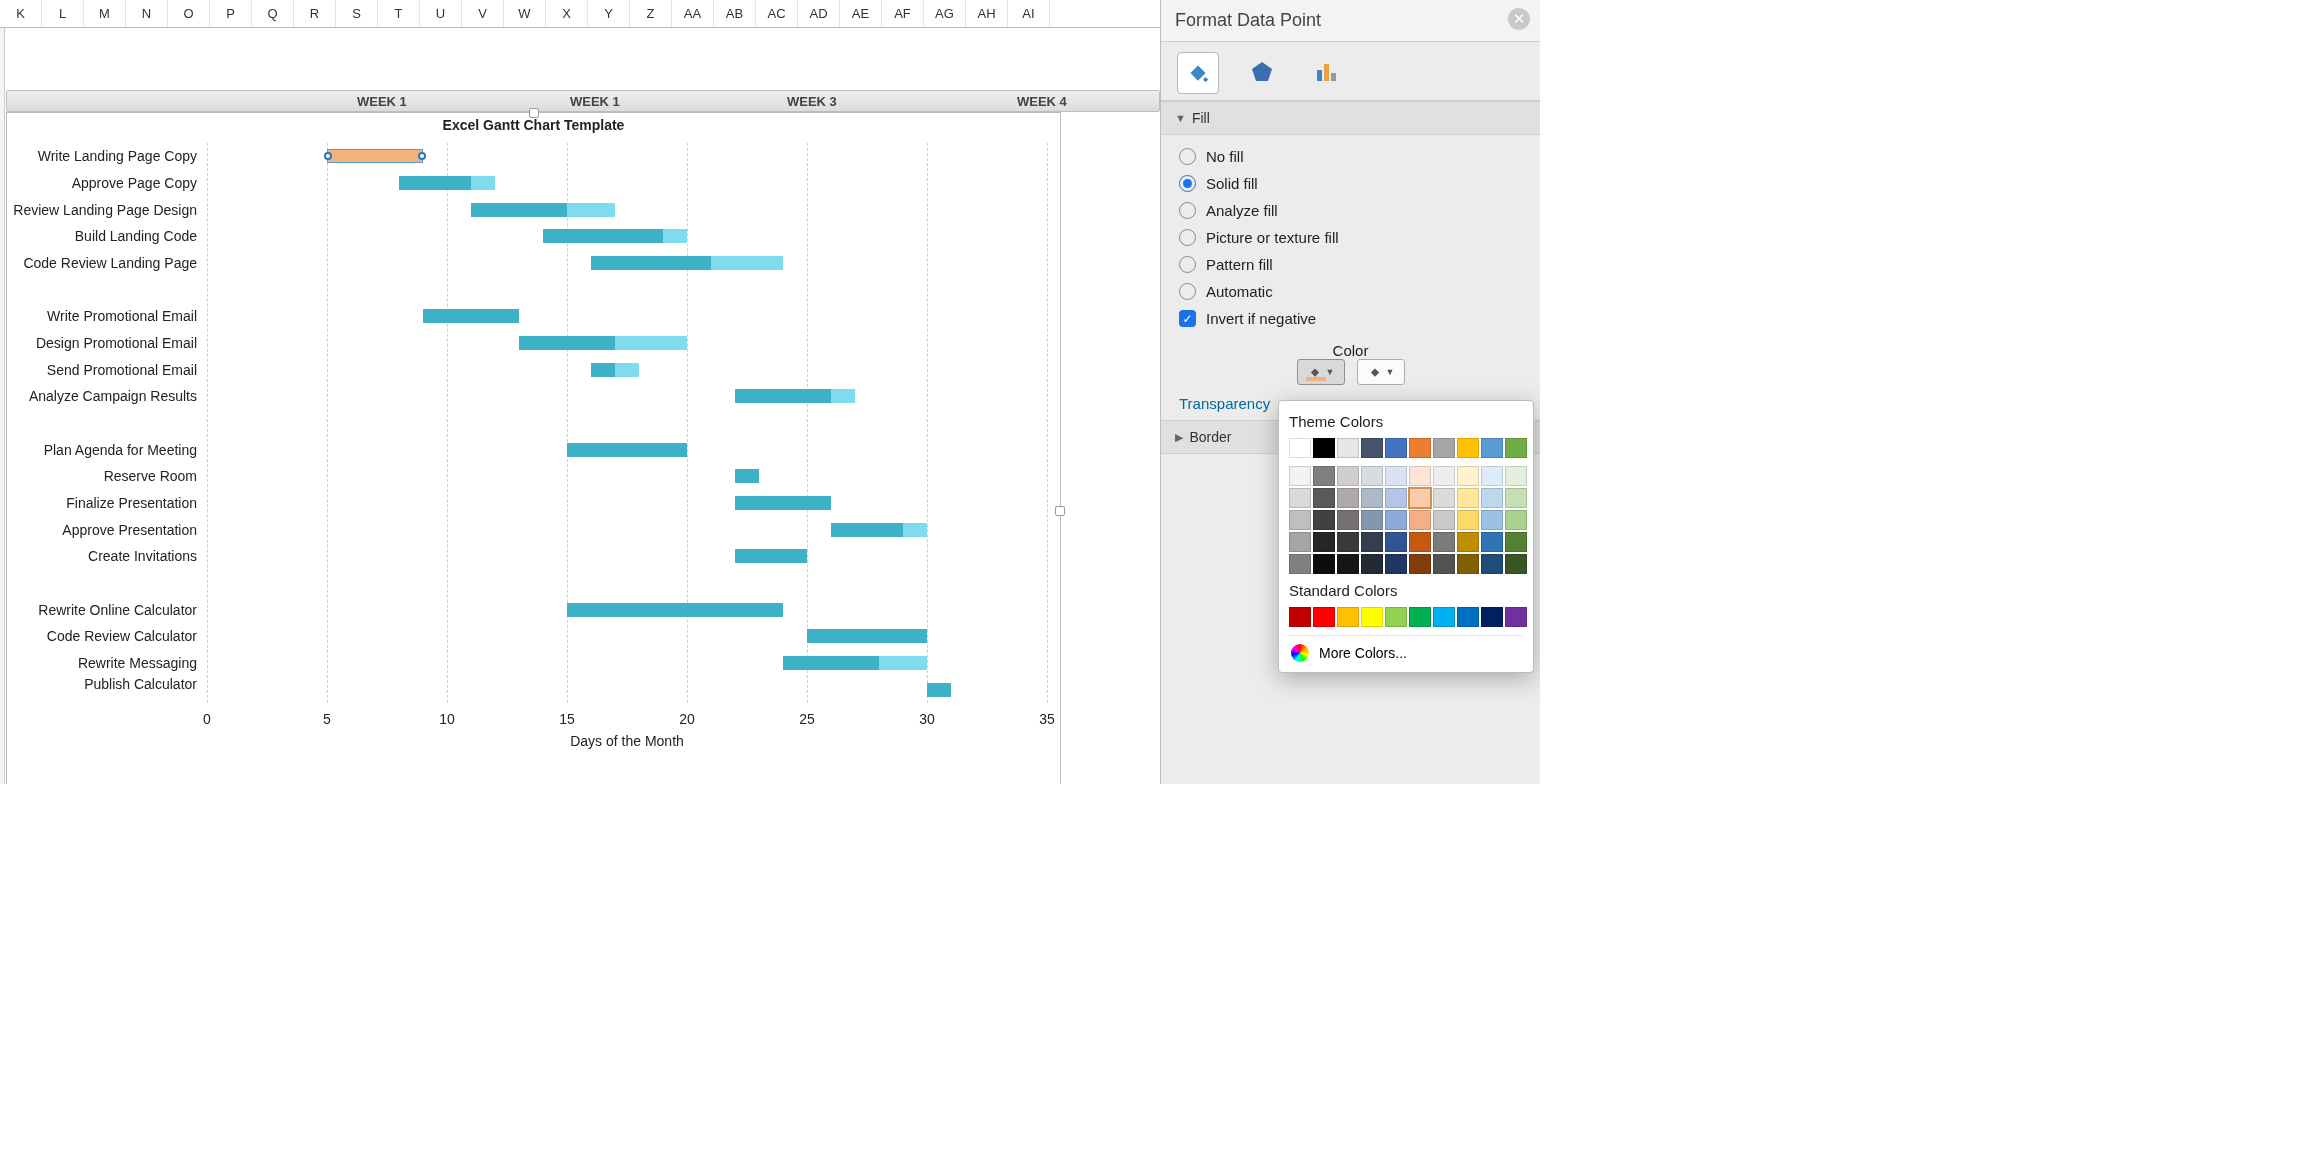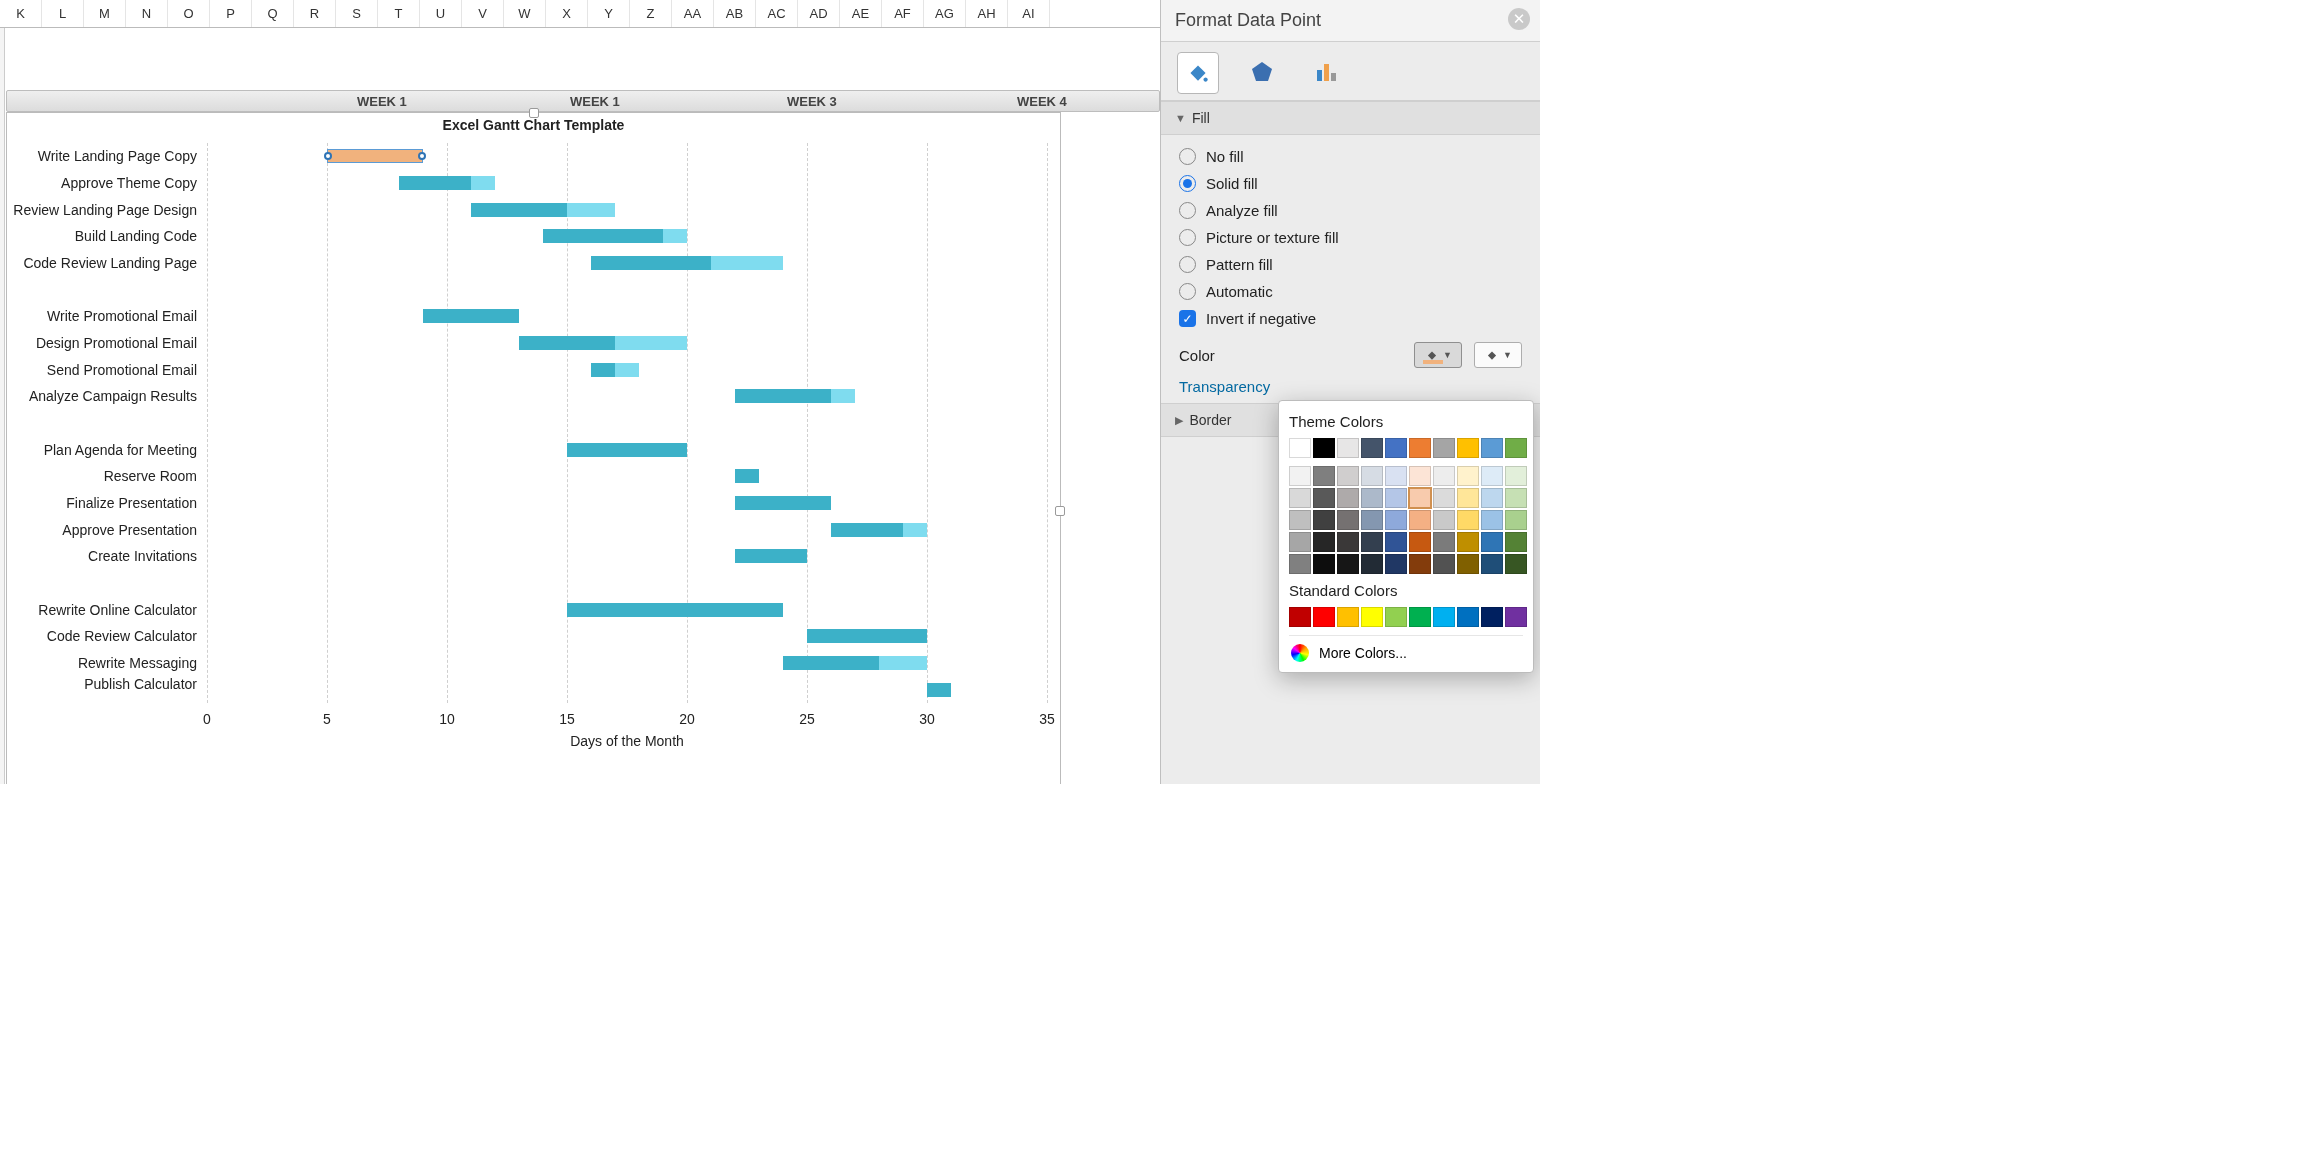--- a/index.html
+++ b/index.html
@@ -247,20 +247,21 @@
     display: flex; align-items: center; justify-content: center;
     font-size: 12px;
   }
   .color-row {
     display: flex;
     align-items: center;
     justify-content: space-between;
     padding: 10px 0 4px 0;
     font-size: 15px;
     color: #222;
+    flex-direction: column;
   }
   .color-btns { display: flex; gap: 12px; }
   .color-btn {
     width: 48px; height: 26px;
     background: #fbfbfb;
     border: 1px solid #adadad;
     border-radius: 3px;
     display: flex; align-items: center; justify-content: center;
     gap: 3px;
     cursor: pointer;
@@ -408,21 +409,21 @@
       <div class="x-tick" style="left: 720px;">30</div>
       <div class="grid-line" style="left: 840px;"></div>
       <div class="x-tick" style="left: 840px;">35</div>
       <div class="y-label" style="top: 13.3333px;">Write Landing Page Copy</div>
       <div class="bar selected" style="top: 13.3333px; left: 120px;">
         <div class="seg-sel" style="width: 96px;">
           <div class="dot" style="left: 0px;"></div>
           <div class="dot" style="left: 100%;"></div>
         </div>
       </div>
-      <div class="y-label" style="top: 40px;">Approve Theme Copy</div>
+      <div class="y-label" style="top: 40px;">Approve Page Copy</div>
       <div class="bar" style="top: 40px; left: 192px;">
         <div class="seg1" style="width: 72px;"></div>
         <div class="seg2" style="width: 24px;"></div>
       </div>
       <div class="y-label" style="top: 66.6667px;">Review Landing Page Design</div>
       <div class="bar" style="top: 66.6667px; left: 264px;">
         <div class="seg1" style="width: 96px;"></div>
         <div class="seg2" style="width: 48px;"></div>
       </div>
       <div class="y-label" style="top: 93.3333px;">Build Landing Code</div>

